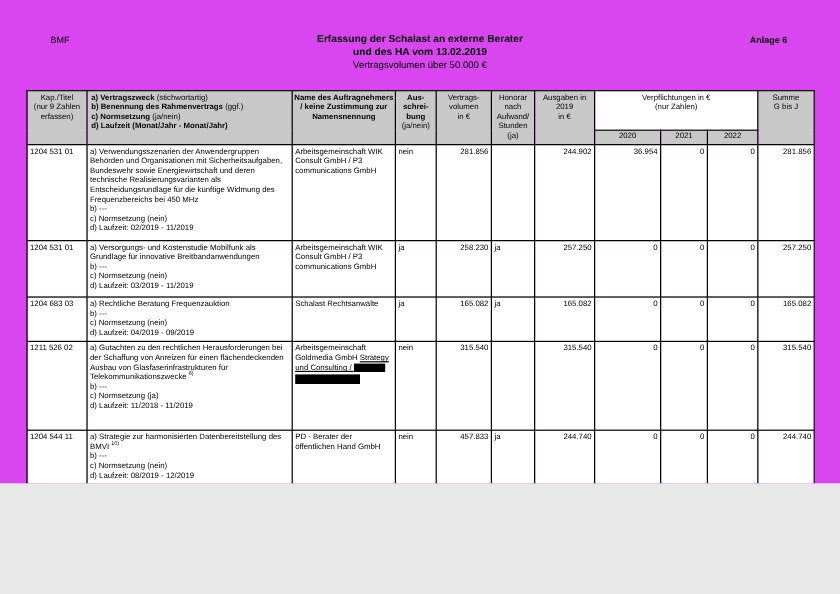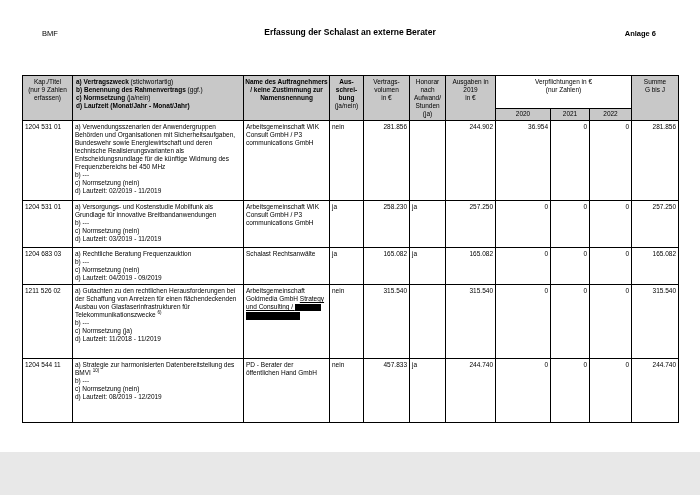--- a/index.html
+++ b/index.html
@@ -1,18 +1,18 @@
 <!DOCTYPE html>
 <html><head>
 <meta charset="utf-8">
 <style>
   * { margin:0; padding:0; box-sizing:border-box; }
   html,body { background:#e8e8e8; }
   .page {
-    position:relative; width:700px; height:452px; background:#ffffff;
+    position:relative; width:700px; height:403px; background:#d946ef;
     font-family:"Liberation Sans", sans-serif; color:#000;
     margin:0 auto; overflow:hidden;
   }
   
   .org { position:absolute; left:42px; top:29px; font-size:7.5px; }
   .annex { position:absolute; right:44px; top:29px; font-size:7.5px; font-weight:bold; }
   .titleblock { position:absolute; left:0; top:27px; width:700px; text-align:center; }
   .titleblock .t { font-size:8.5px; font-weight:bold; line-height:11px; }
   .titleblock .sub { font-size:8px; font-weight:normal; line-height:11px; }
   
@@ -48,20 +48,22 @@
 </head>
 <body>
 
 <div class="page">
 
   <div class="org">BMF</div>
   <div class="annex">Anlage 6</div>
 
   <div class="titleblock">
     <div class="t">Erfassung der Schalast an externe Berater</div>
+    <div class="t">und des HA vom 13.02.2019</div>
+    <div class="sub">Vertragsvolumen über 50.000 €</div>
   </div>
 
   <table class="main">
     <colgroup>
       <col style="width:50px">
         <col style="width:171px">
         <col style="width:86px">
       <col style="width:34px">
         <col style="width:46px">
         <col style="width:36px">

